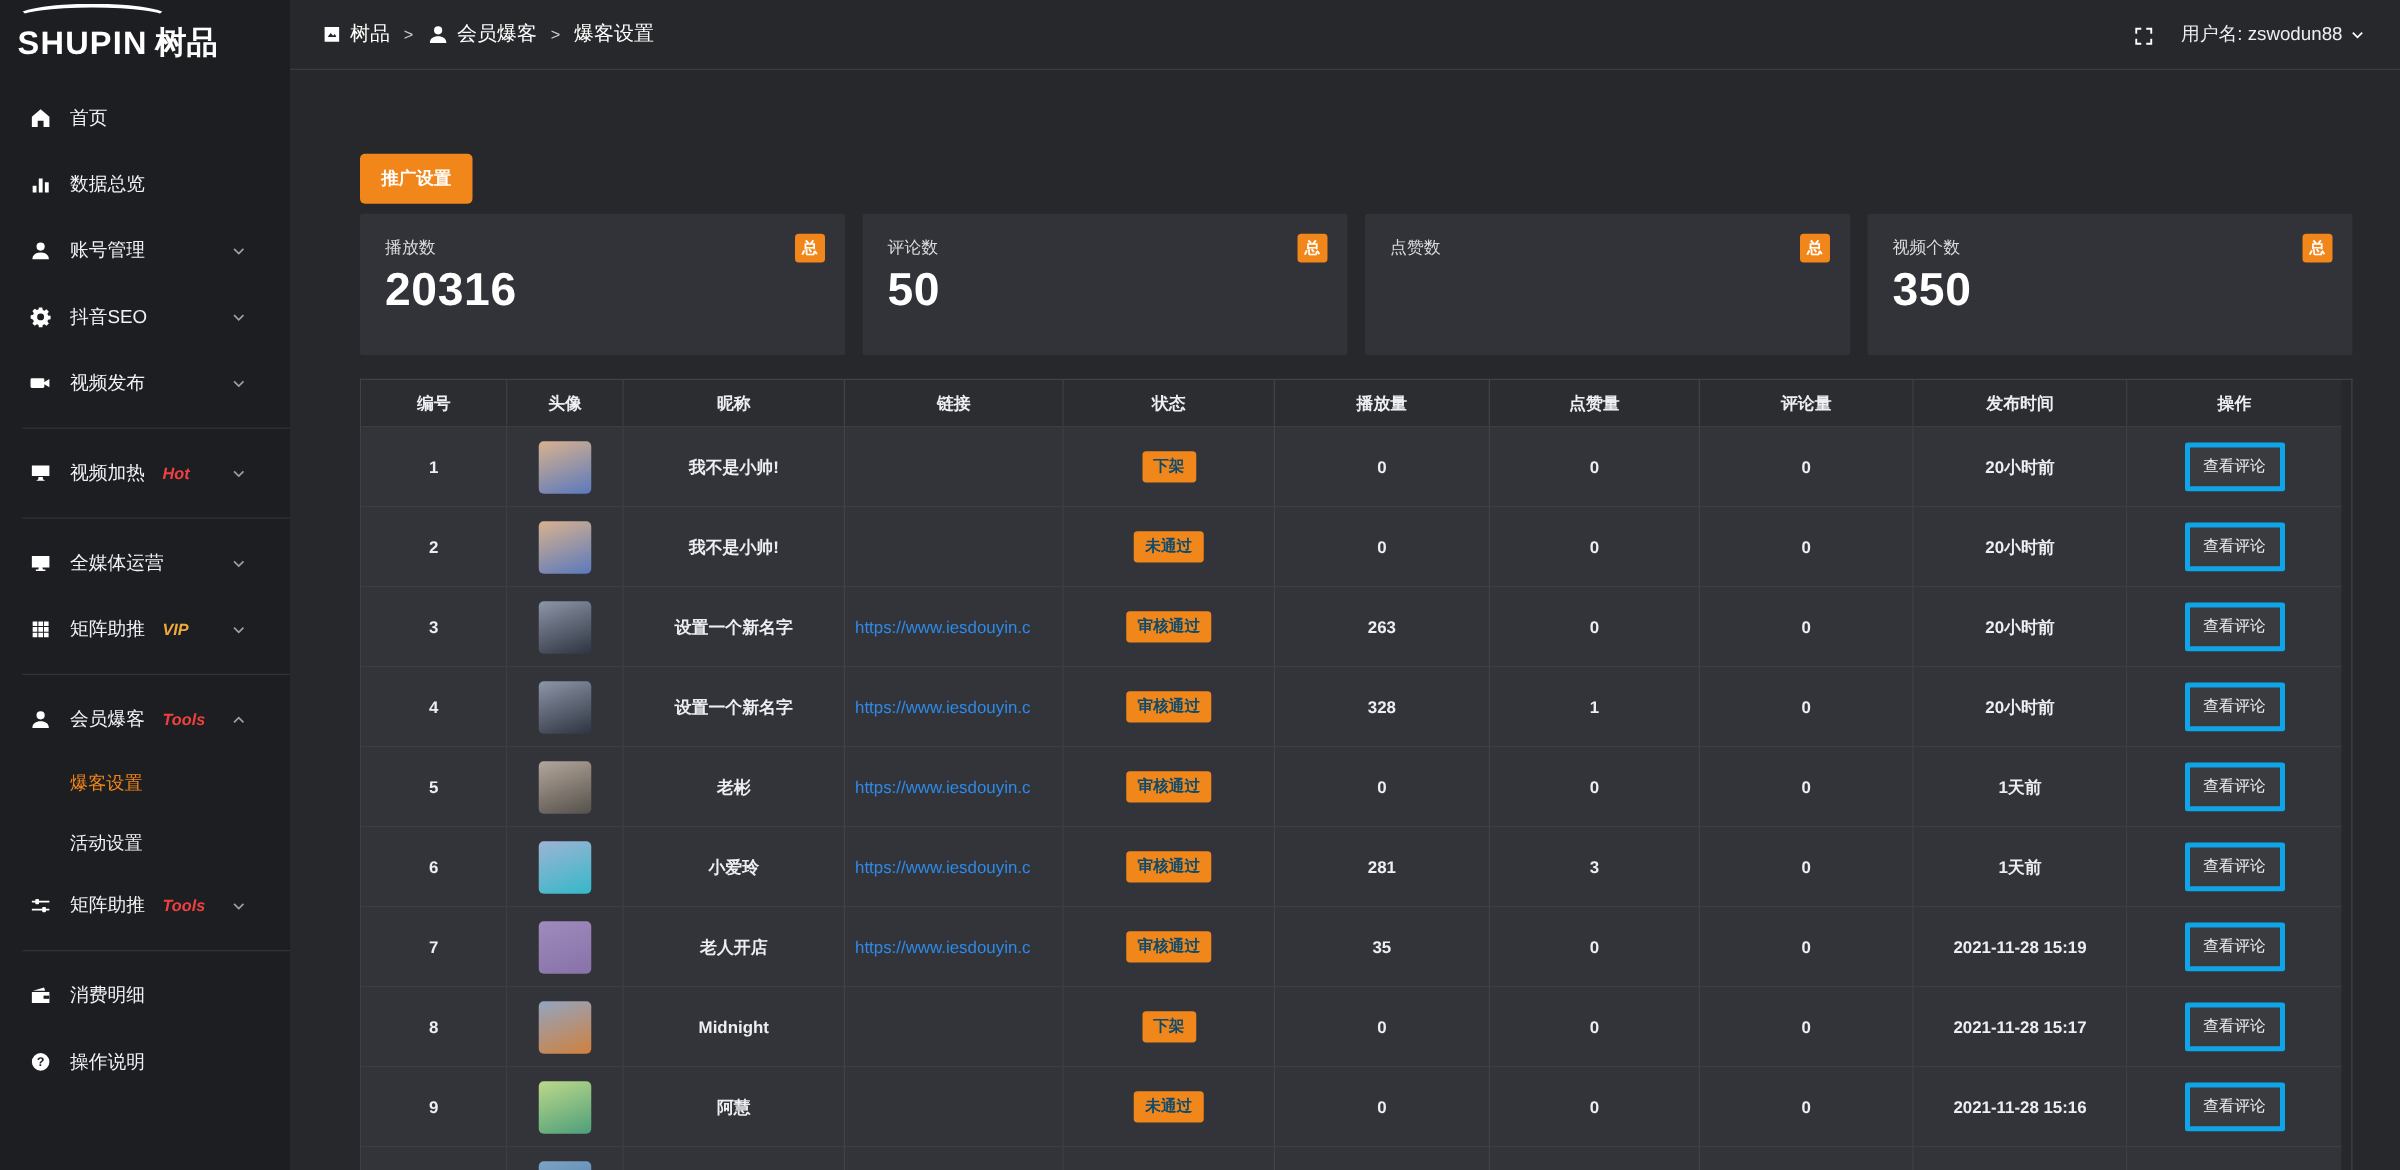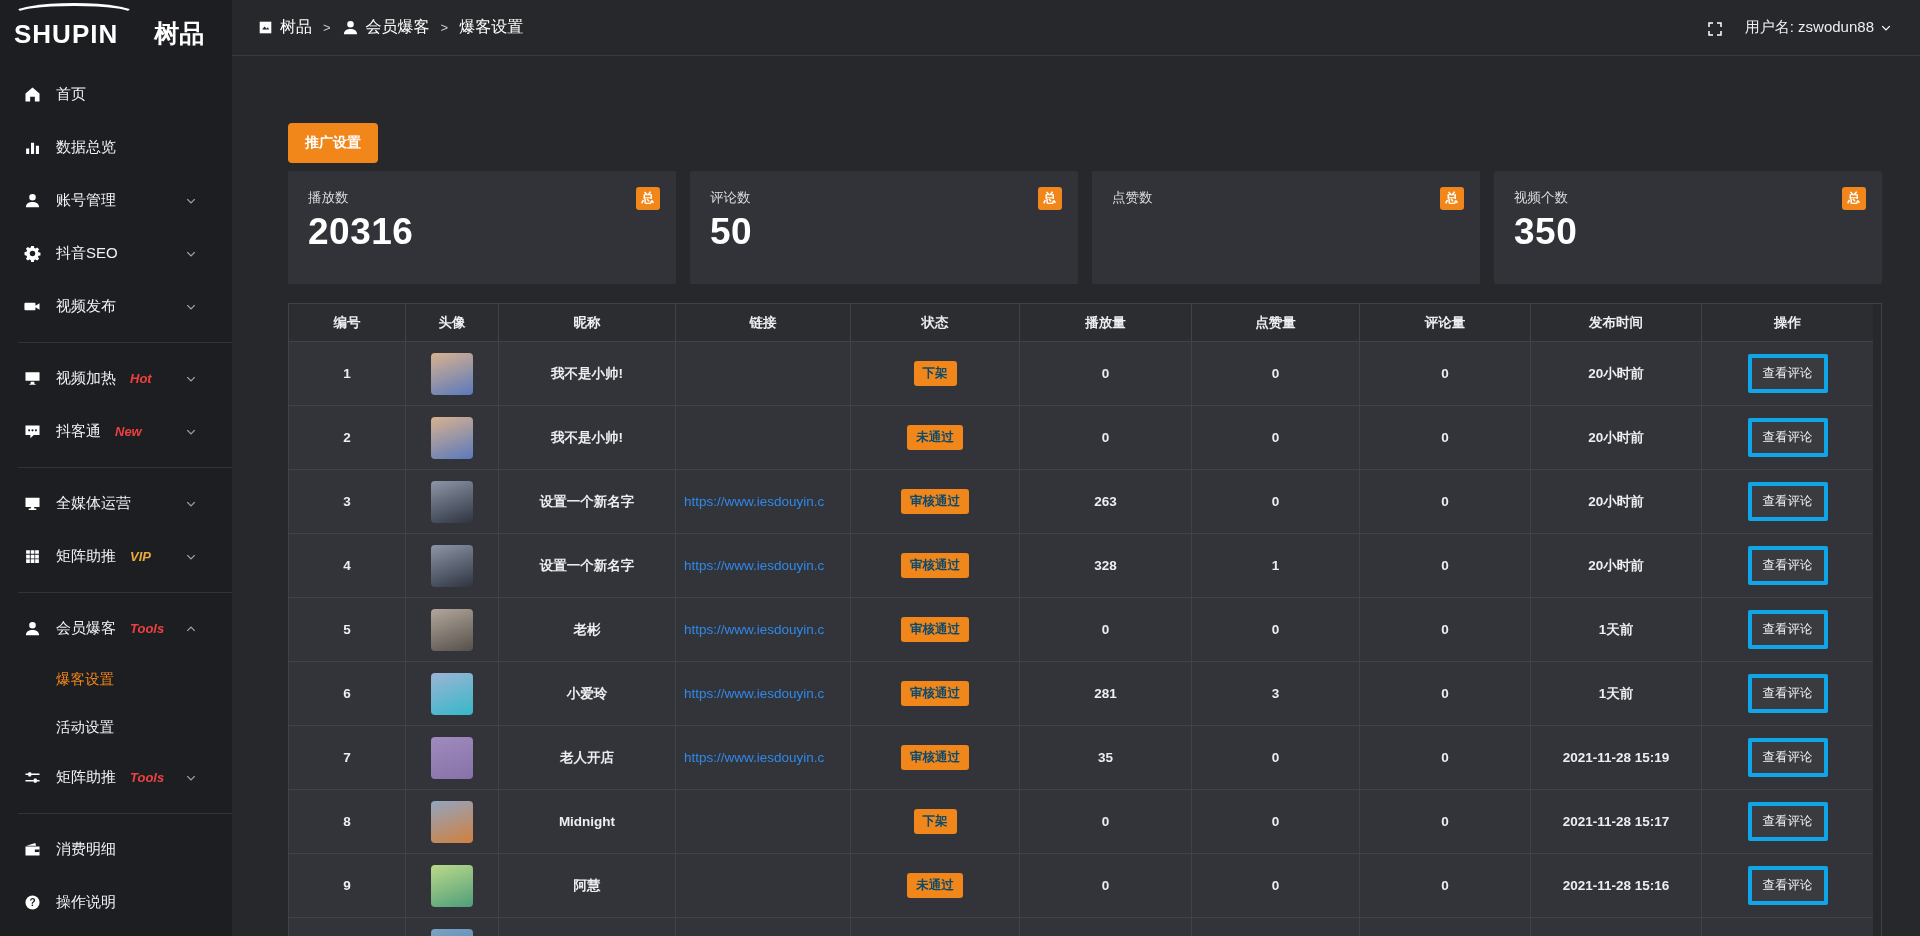--- a/index.html
+++ b/index.html
@@ -29,21 +29,20 @@
   .sidebar{
     width:232px;height:100%;
     background:var(--bg-side);
     flex:0 0 232px;
     padding-bottom:20px;
   }
   .logo{
     height:54px;position:relative;
     display:flex;align-items:flex-end;
     padding:0 0 4px 14px;
-    gap:30px;
   }
   .logo::before{
     content:"";position:absolute;top:3px;left:12px;
     width:118px;height:16px;
     border:3px solid transparent;border-top:3px solid #fff;
     border-radius:50%;
   }
   .logo-en{font-size:26px;font-weight:900;letter-spacing:1px;color:#fff;}
   .logo-cn{font-size:25px;font-weight:900;color:#fff;margin-left:6px;}
   .side-menu{margin-top:14px;}
@@ -199,37 +198,20 @@
       </div>
       <div class="side-divider"></div>
       <div class="side-item">
         <span class="ico">
           <svg width="17" height="17" viewBox="0 0 16 16" fill="currentColor">
             <path d="M1.4 2.2h13.2v8H1.4zM6.3 11h3.4v1.6l1.7 1.2H4.6l1.7-1.2z"></path>
           </svg>
         </span>
         <span>视频加热</span>
         <span class="side-tag" style="color: rgb(238, 64, 64);">Hot</span>
-        <span class="ico chev">
-          <svg width="12" height="12" viewBox="0 0 16 16" fill="none" stroke="currentColor" stroke-width="1.8">
-            <path d="M3 5.5 8 10.5 13 5.5"></path>
-          </svg>
-        </span>
-      </div>
-      <div class="side-item">
-        <span class="ico">
-          <svg width="17" height="17" viewBox="0 0 16 16" fill="currentColor">
-            <path d="M1.4 2.4h13.2v9H9.2l-3.2 3v-3H1.4z"></path>
-            <circle cx="4.8" cy="6.9" r="1" fill="#1d1e21"></circle>
-            <circle cx="8" cy="6.9" r="1" fill="#1d1e21"></circle>
-            <circle cx="11.2" cy="6.9" r="1" fill="#1d1e21"></circle>
-          </svg>
-        </span>
-        <span>抖客通</span>
-        <span class="side-tag" style="color: rgb(238, 64, 64);">New</span>
         <span class="ico chev">
           <svg width="12" height="12" viewBox="0 0 16 16" fill="none" stroke="currentColor" stroke-width="1.8">
             <path d="M3 5.5 8 10.5 13 5.5"></path>
           </svg>
         </span>
       </div>
       <div class="side-divider"></div>
       <div class="side-item">
         <span class="ico">
           <svg width="17" height="17" viewBox="0 0 16 16" fill="currentColor">

